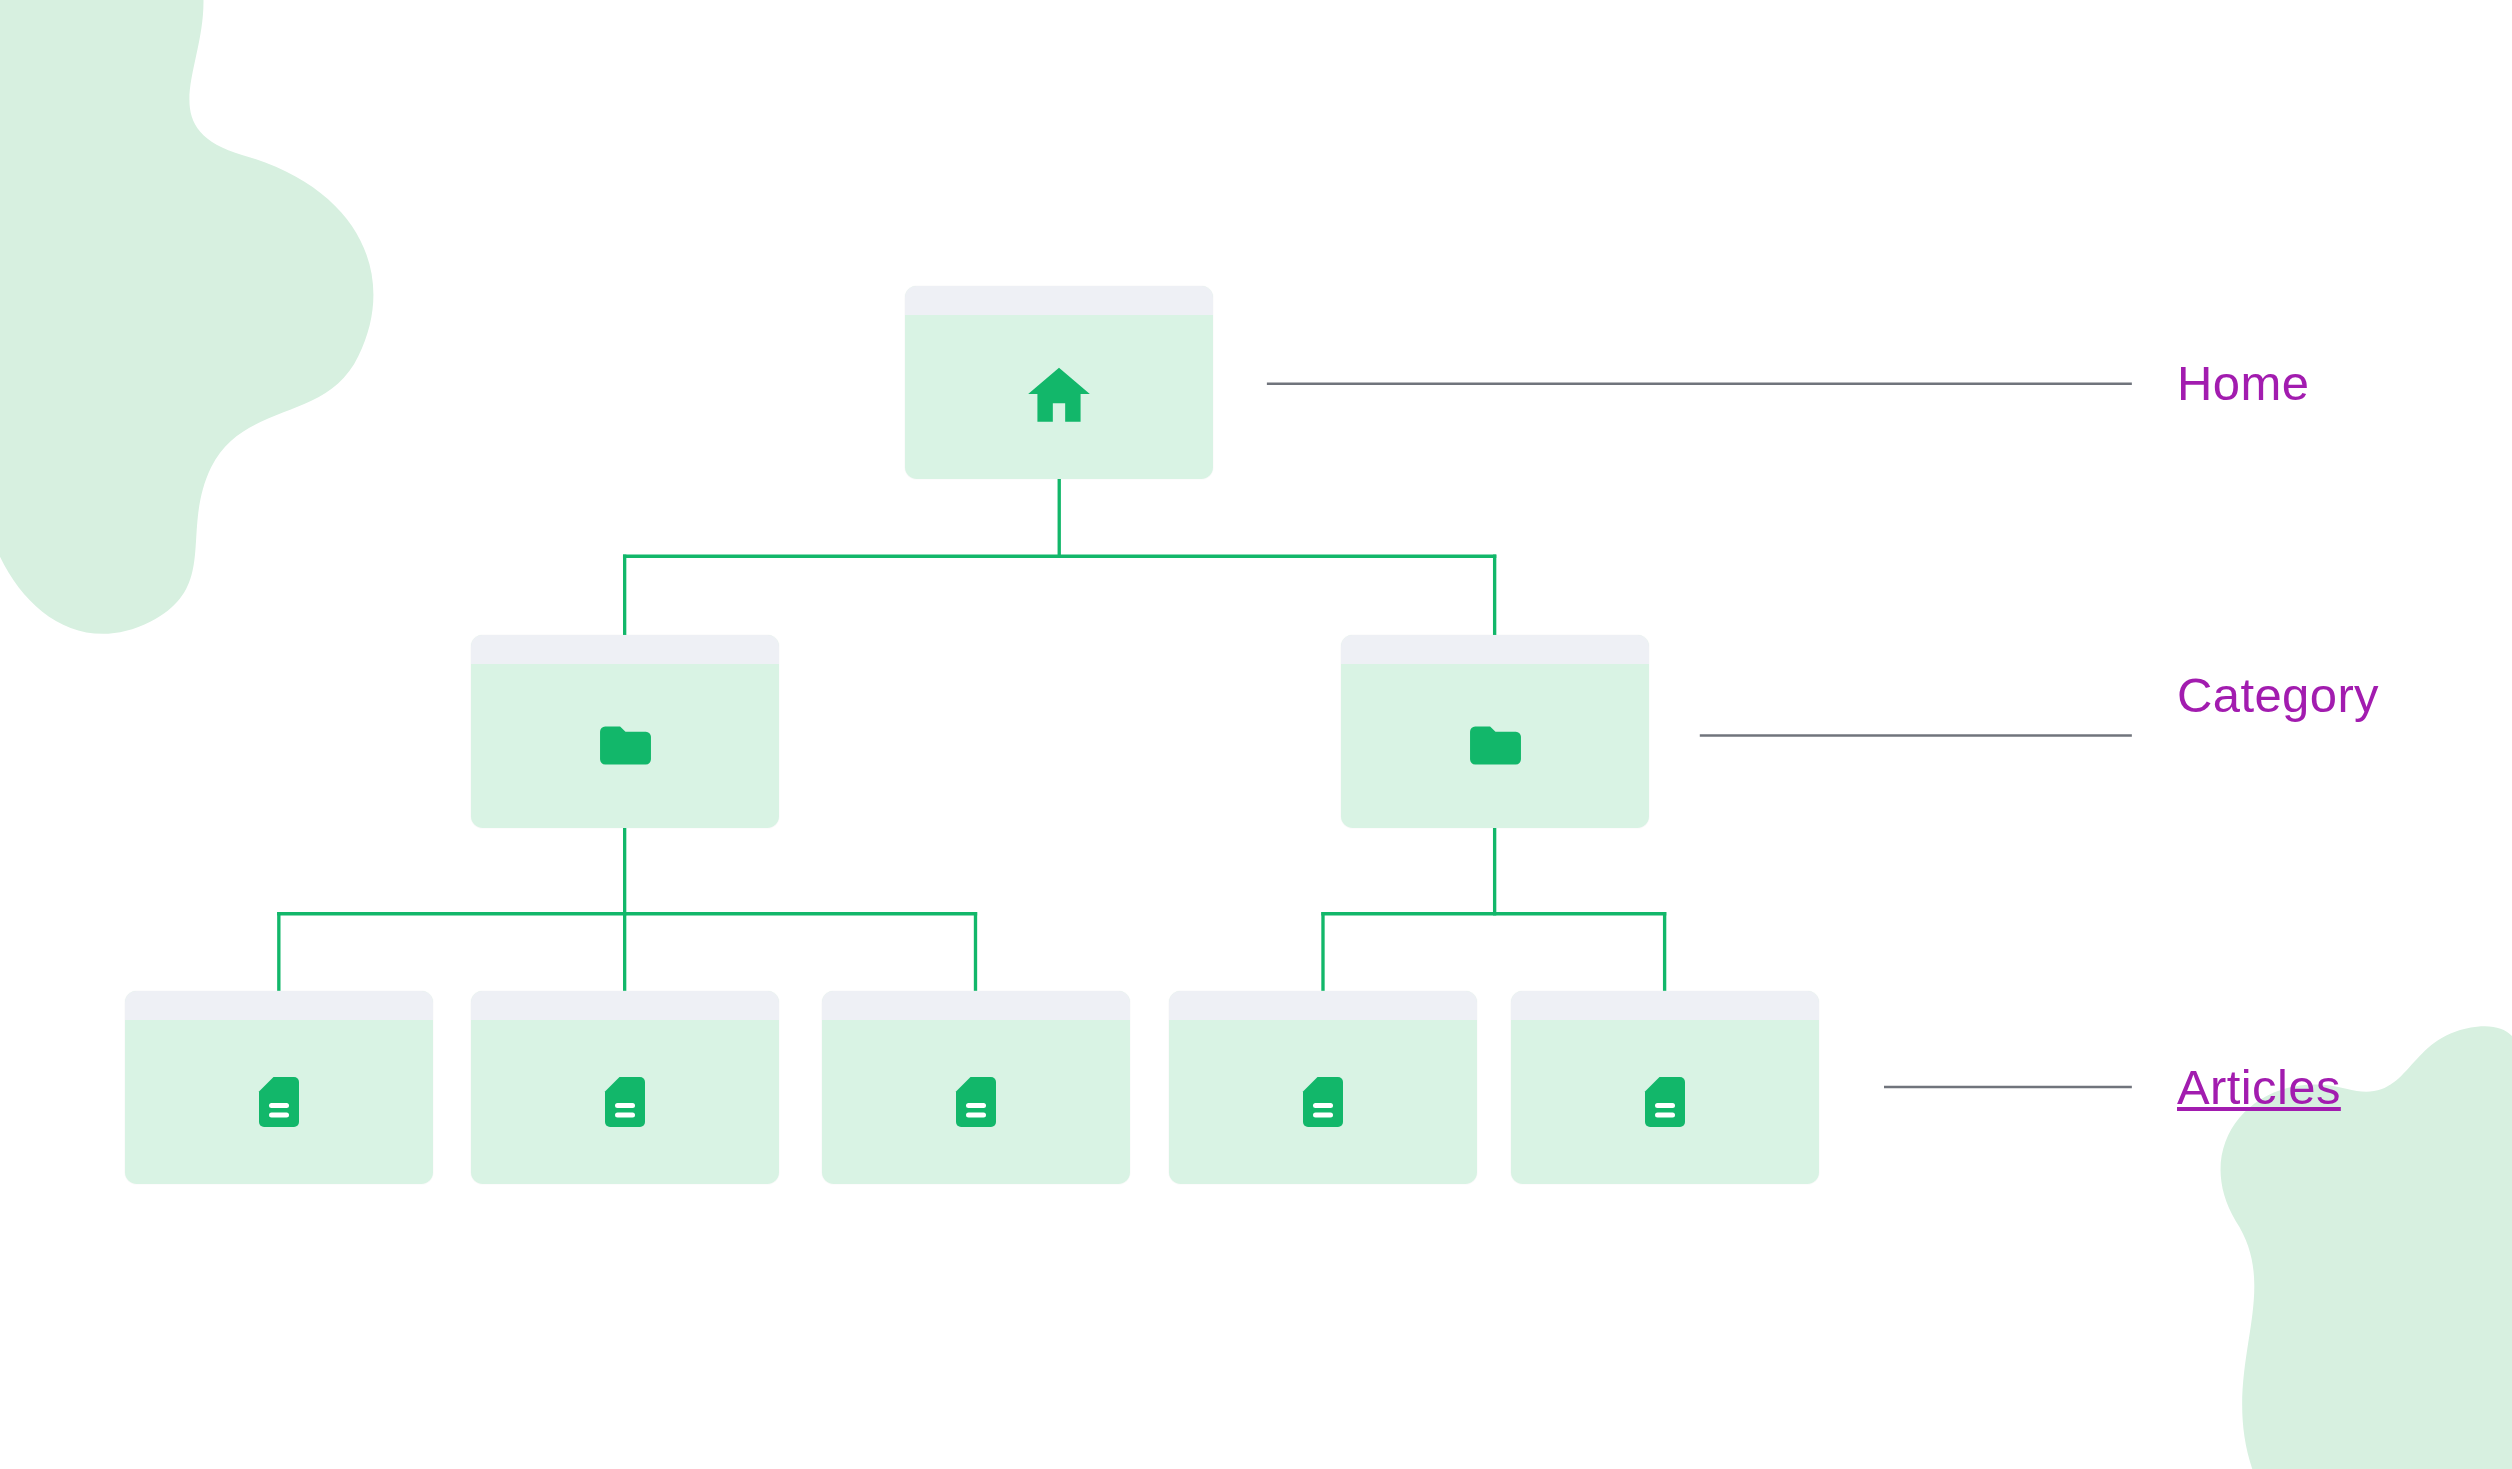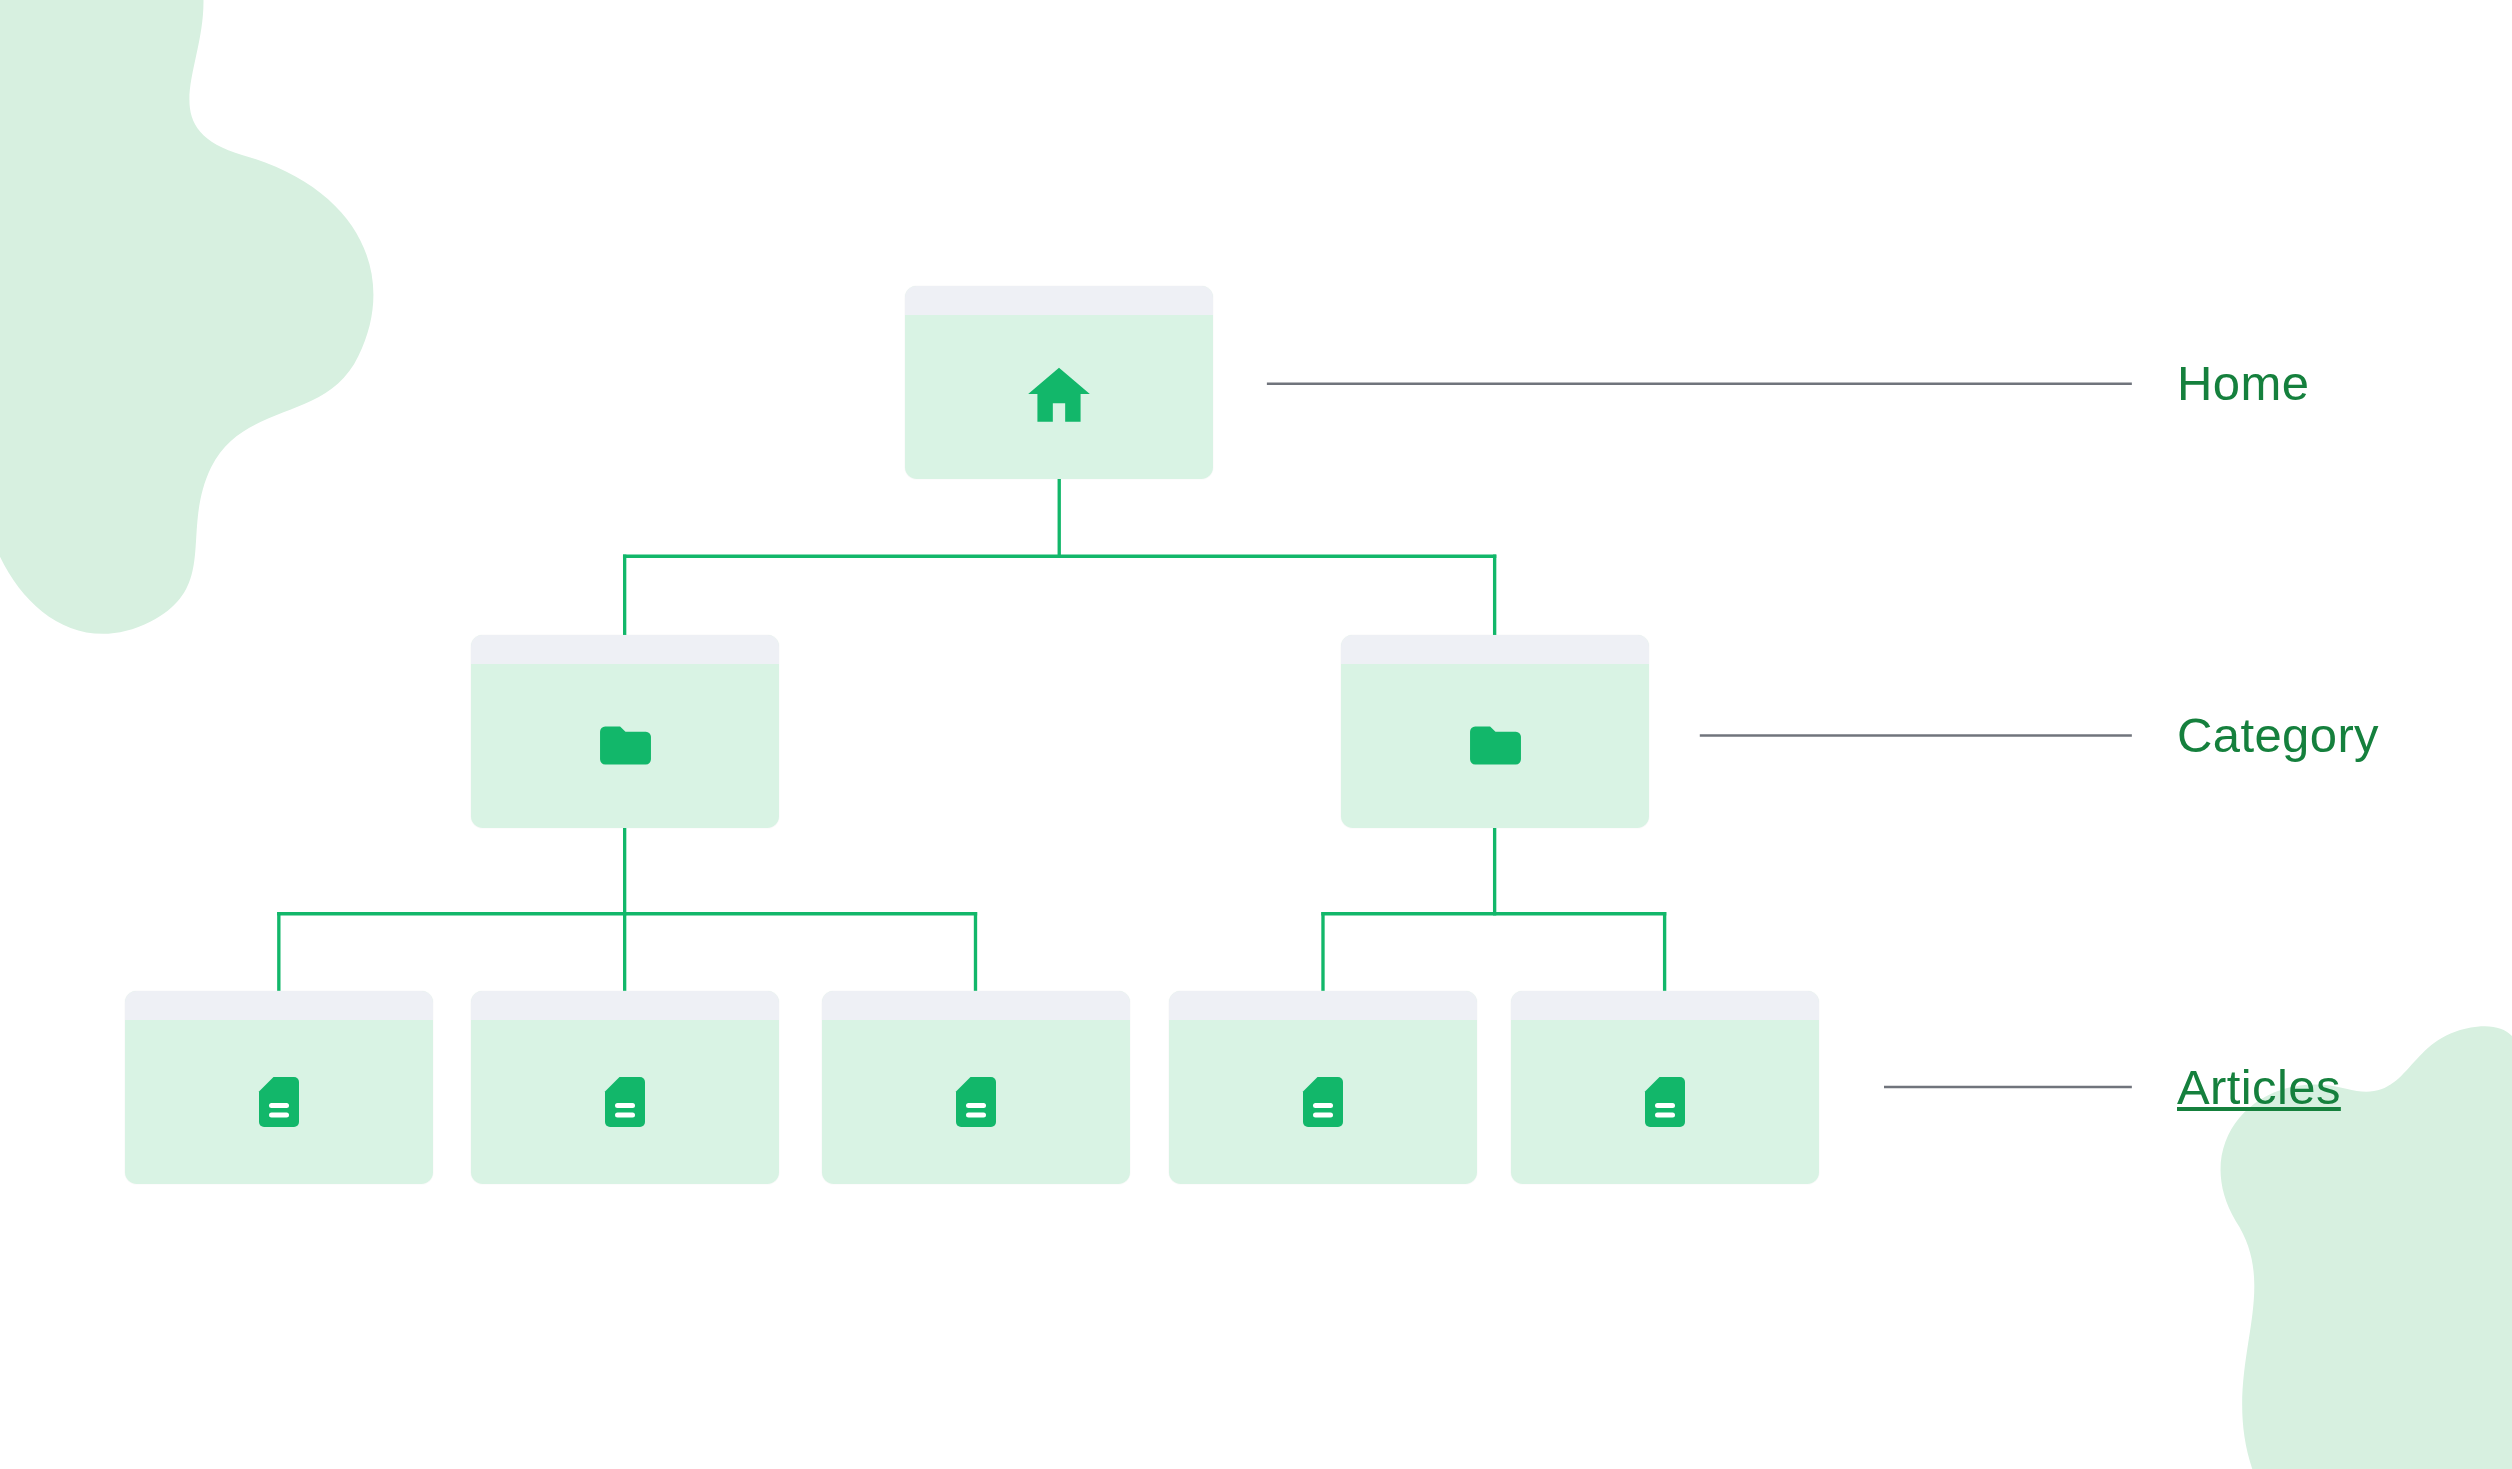--- a/index.html
+++ b/index.html
@@ -55,26 +55,26 @@
   .node-art-4    { left: 1169px; top: 991px; }
   .node-art-5    { left: 1511px; top: 991px; }
   .legend-label {
     position: absolute;
     left: 2177px;
     height: 70px;
     display: flex;
     align-items: center;
     font-size: 49px;
     font-weight: 500;
-    color: #15803d;
+    color: #a21caf;
     letter-spacing: 0.4px;
     white-space: nowrap;
   }
   .legend-home     { top: 348px; }
-  .legend-category { top: 700px; }
+  .legend-category { top: 660px; }
   .legend-articles { top: 1052px; text-decoration: underline; }
 </style>
 </head>
 <body>
 
 <div class="canvas">
 
   <svg class="layer" width="2512" height="1470" viewBox="0 0 3000 1755" aria-hidden="true">
     <path fill="#d7f0e0" d="M -20 -40
          L 240 -30

